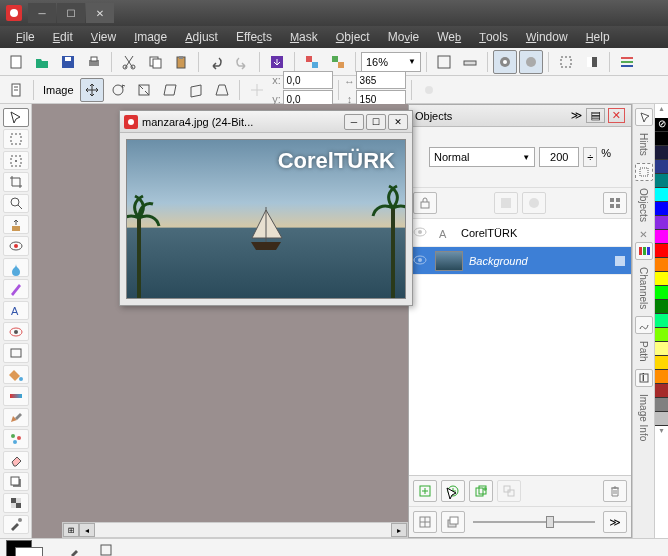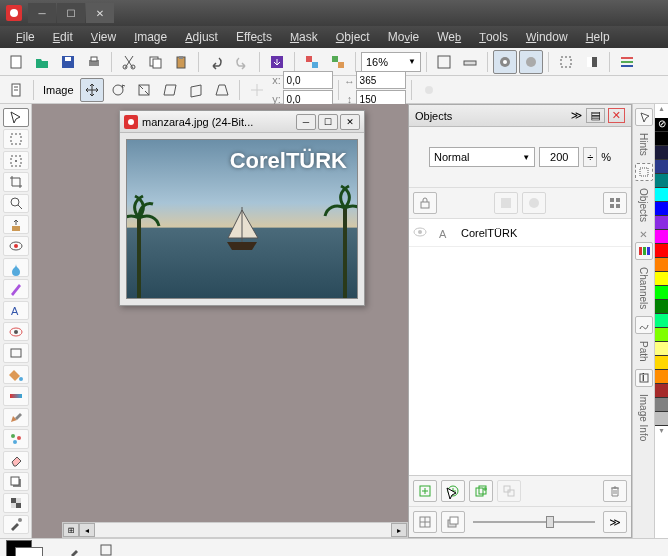--- a/index.html
+++ b/index.html
@@ -22,40 +22,40 @@
 .sep{width:1px;height:20px;background:#ccc;margin:0 3px}
 .zoom-combo{width:60px;height:20px;border:1px solid #aaa;background:#fff;display:flex;align-items:center;padding:0 4px;justify-content:space-between}
 .spinbox{width:50px;height:18px;border:1px solid #aaa;background:#fff;display:flex;align-items:center;padding:0 3px;font-size:10px}
 
 .main{display:flex;height:calc(556px - 26px - 22px - 28px - 28px - 18px)}
 .left-tools{width:32px;background:#f0f0f0;border-right:1px solid #ccc;padding:4px 2px;display:flex;flex-direction:column;gap:2px;align-items:center}
 .left-tools .tbtn{width:26px;height:26px;border:1px solid #ddd;background:#fafafa}
 .left-tools .tbtn.sel{border:1px solid #888;background:#fff}
 .canvas-area{flex:1;background:#9a8f8f;position:relative}
 
-.docwin{position:absolute;left:87px;top:6px;width:246px;background:#e8e8e8;border:1px solid #999;box-shadow:2px 2px 6px rgba(0,0,0,0.3)}
+.docwin{position:absolute;left:87px;top:6px;width:294px;background:#e8e8e8;border:1px solid #999;box-shadow:2px 2px 6px rgba(0,0,0,0.3)}
 .docwin-title{height:22px;background:linear-gradient(#f4f4f4,#ddd);display:flex;align-items:center;padding:0 4px;font-size:11px;gap:4px;border-bottom:1px solid #bbb}
 .docwin-title .t{flex:1;white-space:nowrap;overflow:hidden}
 .docwin-btns{display:flex;gap:2px}
 .docwin-btns .wb{width:20px;height:16px;border:1px solid #999;background:#eee;display:flex;align-items:center;justify-content:center;font-size:9px;border-radius:2px}
 .docwin-img{margin:6px;border:1px solid #888;background:#4a7a9a;position:relative;height:160px;overflow:hidden}
 .sky{position:absolute;inset:0;background:linear-gradient(#6b8fa8 0%,#a8c4d6 40%,#d4c8a8 55%,#4a6a7a 56%,#2a4a5a 100%)}
 .watermark{position:absolute;top:8px;right:10px;color:#fff;font-weight:bold;font-size:22px;font-family:Arial;text-shadow:0 0 4px rgba(0,0,0,0.5)}
 .boat{position:absolute;left:50%;top:55%;transform:translate(-50%,-50%)}
 .palm{position:absolute;bottom:0;width:50px;height:130px}
 .palm.l{left:-8px}
 .palm.r{right:-8px}
 
 .right-area{width:260px;display:flex}
 .right-tabs{width:22px;background:#eee;border-left:1px solid #ccc;display:flex;flex-direction:column;gap:2px;padding:4px 1px;align-items:center}
 .vtab{writing-mode:vertical-rl;font-size:10px;color:#666;padding:4px 2px;border:1px solid transparent}
 .objects-panel{flex:1;background:#f4f4f4;border:1px solid #aaa;display:flex;flex-direction:column}
 .panel-hdr{height:22px;background:linear-gradient(#eee,#ddd);border-bottom:1px solid #bbb;display:flex;align-items:center;padding:0 6px;font-size:11px}
 .panel-hdr .t{flex:1}
-.panel-ctrls{padding:20px;display:flex;gap:4px;align-items:center;border-bottom:1px solid #ddd}
+.panel-ctrls{padding:20px;display:flex;gap:4px;align-items:flex-start;border-bottom:1px solid #ddd}
 .combo{flex:1;height:20px;border:1px solid #aaa;background:#fff;display:flex;align-items:center;padding:0 4px;justify-content:space-between;font-size:11px}
 .spin{width:40px;height:20px;border:1px solid #aaa;background:#fff;display:flex;align-items:center;justify-content:center;font-size:11px}
 .panel-row2{padding:4px;display:flex;gap:4px;border-bottom:1px solid #ddd}
 .sqbtn{width:24px;height:22px;border:1px solid #bbb;background:#f8f8f8;display:flex;align-items:center;justify-content:center;border-radius:2px}
 .layer-list{flex:1;background:#fff;overflow:auto}
 .layer{height:28px;display:flex;align-items:center;border-bottom:1px solid #eee;padding:0 4px;gap:6px}
 .layer.sel{background:#3d7fd6;color:#fff}
 .layer .eye{width:16px;height:16px;opacity:0.5}
 .layer .thumb{width:28px;height:20px;border:1px solid #888;background:#6b8fa8}
 .layer-name{flex:1;font-size:11px}
@@ -518,20 +518,31 @@
       <div class="layer-list">
         <div class="layer">
           <svg class="eye" width="14" height="14">
               <ellipse cx="7" cy="7" rx="6" ry="4" fill="none" stroke="#888"></ellipse>
               <circle cx="7" cy="7" r="2" fill="#888"></circle>
             </svg>
           <svg width="20" height="18">
               <text x="4" y="14" font-size="14" font-family="serif" fill="#888">A</text>
             </svg>
           <span class="layer-name">CorelTÜRK</span>
+        </div>
+        <div class="layer sel">
+          <svg class="eye" width="14" height="14">
+              <ellipse cx="7" cy="7" rx="6" ry="4" fill="none" stroke="#fff"></ellipse>
+              <circle cx="7" cy="7" r="2" fill="#fff"></circle>
+            </svg>
+          <div class="thumb" style="background:linear-gradient(#6b8fa8,#2a4a5a)"></div>
+          <span class="layer-name">Background</span>
+          <svg width="14" height="14">
+              <rect x="2" y="2" width="10" height="10" fill="#fff" opacity="0.7"></rect>
+            </svg>
         </div>
       </div>
       <div class="panel-footer">
         <div class="sqbtn">
             <svg width="14" height="14">
               <rect x="2" y="2" width="10" height="10" fill="none" stroke="#3a3"></rect>
               <path d="M7 4v6M4 7h6" stroke="#3a3"></path>
             </svg>
           </div>
         <div class="sqbtn">

